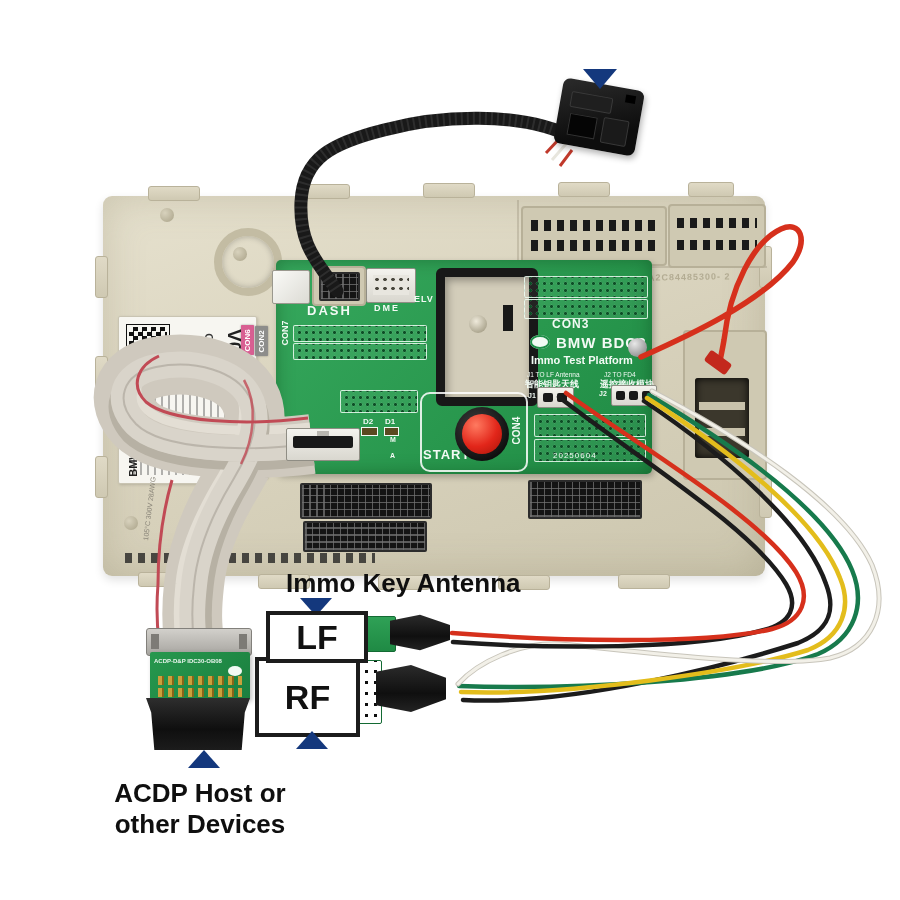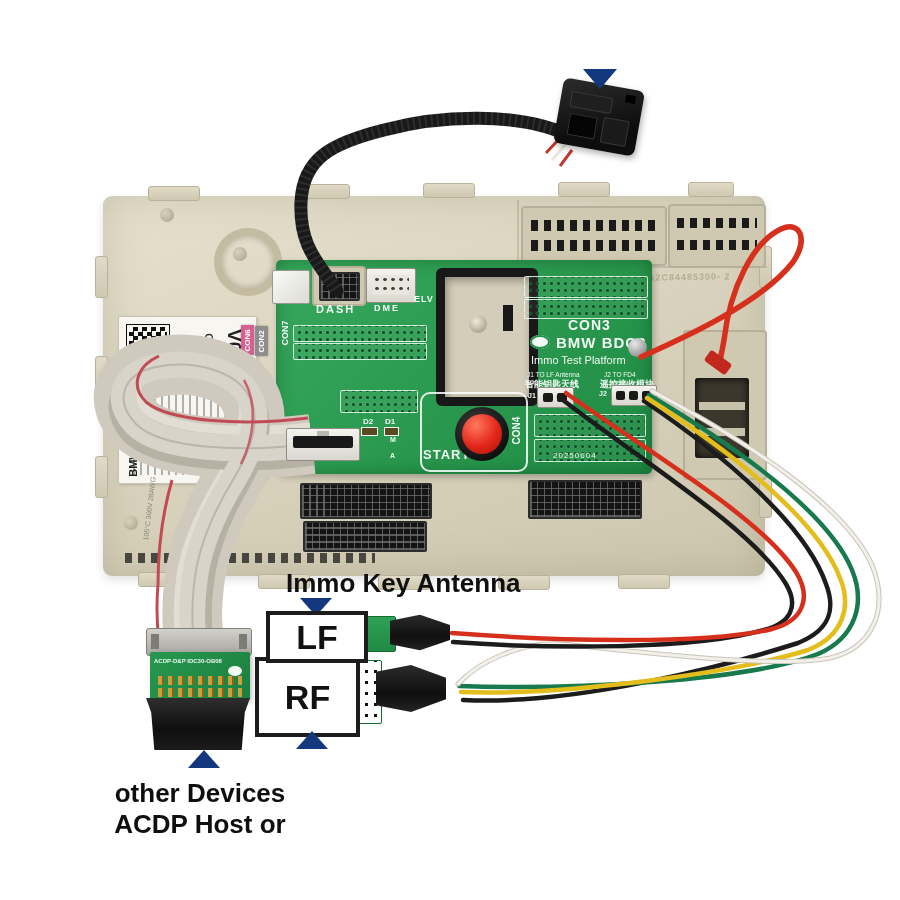--- a/index.html
+++ b/index.html
@@ -129,40 +129,40 @@
   <div class="abs tag" style="left:255px;top:449px;width:13px;height:30px;background:#b5b09f;">
       <span style="color:#fff;">CON5</span>
     </div>
 
   <div class="abs pcb" style="left:276px;top:260px;width:376px;height:214px;"></div>
 
   <div class="abs" style="left:272px;top:270px;width:36px;height:32px;background:linear-gradient(135deg,#fafaf7,#dcdbd4);border:1px solid #9a988e;border-radius:2px;"></div>
   <div class="abs recess" style="left:312px;top:266px;width:50px;height:36px;">
     <div class="abs pingrid" style="left:5px;top:4px;width:37px;height:25px;"></div>
   </div>
-  <div class="abs silk" style="left:316px;top:303px;font-size:11px;letter-spacing:2px;">DASH</div>
+  <div class="abs silk" style="left:307px;top:303px;font-size:13px;letter-spacing:2px;">DASH</div>
   <div class="abs conn-white" style="left:366px;top:268px;width:48px;height:33px;">
     <div class="abs" style="left:6px;top:6px;width:36px;height:20px;background-image:radial-gradient(circle,#4a483e 1.5px,rgba(0,0,0,0) 2px);background-size:8px 9px;background-color:#e8e6df;"></div>
   </div>
   <div class="abs silk" style="left:374px;top:303px;font-size:9px;letter-spacing:2px;">DME</div>
   <div class="abs silk" style="left:414px;top:294px;font-size:9px;letter-spacing:1px;">ELV</div>
   <div class="abs silk vtext" style="left:272px;top:328px;font-size:9px;">CON7</div>
 
   <div class="abs" style="left:436px;top:268px;width:84px;height:120px;border:9px solid #181818;border-radius:6px;background:#d3cdba;box-shadow:inset 2px 3px 8px rgba(0,0,0,.35);">
     <div class="abs" style="left:24px;top:38px;width:18px;height:18px;border-radius:50%;background:radial-gradient(circle at 40% 35%,#efeadb,#948d74);"></div>
     <div class="abs" style="left:58px;top:28px;width:10px;height:26px;background:#181818;"></div>
   </div>
 
   <div class="abs holes" style="left:524px;top:276px;width:122px;height:20px;"></div>
   <div class="abs holes" style="left:524px;top:299px;width:122px;height:18px;"></div>
-  <div class="abs silk" style="left:568px;top:317px;font-size:14px;letter-spacing:1px;">CON3</div>
+  <div class="abs silk" style="left:552px;top:317px;font-size:12px;letter-spacing:1px;">CON3</div>
 
   <div class="abs" style="left:530px;top:335px;width:20px;height:14px;border-radius:50%;background:#f2faf4;box-shadow:inset 0 0 0 2px #1f8f49;"></div>
   <div class="abs silk" style="left:556px;top:334px;font-size:15px;font-weight:800;letter-spacing:1px;">BMW BDC2</div>
-  <div class="abs silk" style="left:531px;top:354px;font-size:11px;font-weight:400;">Immo Test Platform</div>
+  <div class="abs silk" style="left:531px;top:354px;font-size:11px;font-weight:700;">Immo Test Platform</div>
   <div class="abs" style="left:628px;top:338px;width:19px;height:19px;border-radius:50%;background:radial-gradient(circle at 35% 30%,#e8e8e8,#777);"></div>
 
   <div class="abs silk" style="left:527px;top:371px;font-size:6.5px;font-weight:400;">J1 TO LF Antenna</div>
   <div class="abs silk" style="left:525px;top:378px;font-size:9px;">智能钥匙天线</div>
   <div class="abs silk" style="left:604px;top:371px;font-size:6.5px;font-weight:400;">J2 TO FD4</div>
   <div class="abs silk" style="left:600px;top:378px;font-size:9px;">遥控接收模块</div>
   <div class="abs silk" style="left:528px;top:392px;font-size:7px;">J1</div>
   <div class="abs silk" style="left:599px;top:390px;font-size:7px;">J2</div>
   <div class="abs conn-white" style="left:537px;top:387px;width:35px;height:19px;">
     <div class="abs conn-dark" style="left:5px;top:5px;width:10px;height:9px;"></div>
@@ -279,17 +279,17 @@
       <span>RF</span>
     </div>
   <div class="abs iobox" style="left:266px;top:611px;width:94px;height:44px;z-index:7;">
       <span>LF</span>
     </div>
 
   <div class="abs arrow up" style="left:296px;top:731px;border-left-width:16px;border-right-width:16px;border-bottom-width:18px;z-index:7;"></div>
 
   <div class="abs arrow up" style="left:188px;top:750px;border-left-width:16px;border-right-width:16px;border-bottom-width:18px;z-index:7;"></div>
   <div class="abs callout h2" style="left:88px;top:778px;width:224px;text-align:center;line-height:31px;z-index:7;">
+    <div>ACDP Host or</div>
     <div>other Devices</div>
-    <div>ACDP Host or</div>
   </div>
 
 </div>
 
 </body></html>

